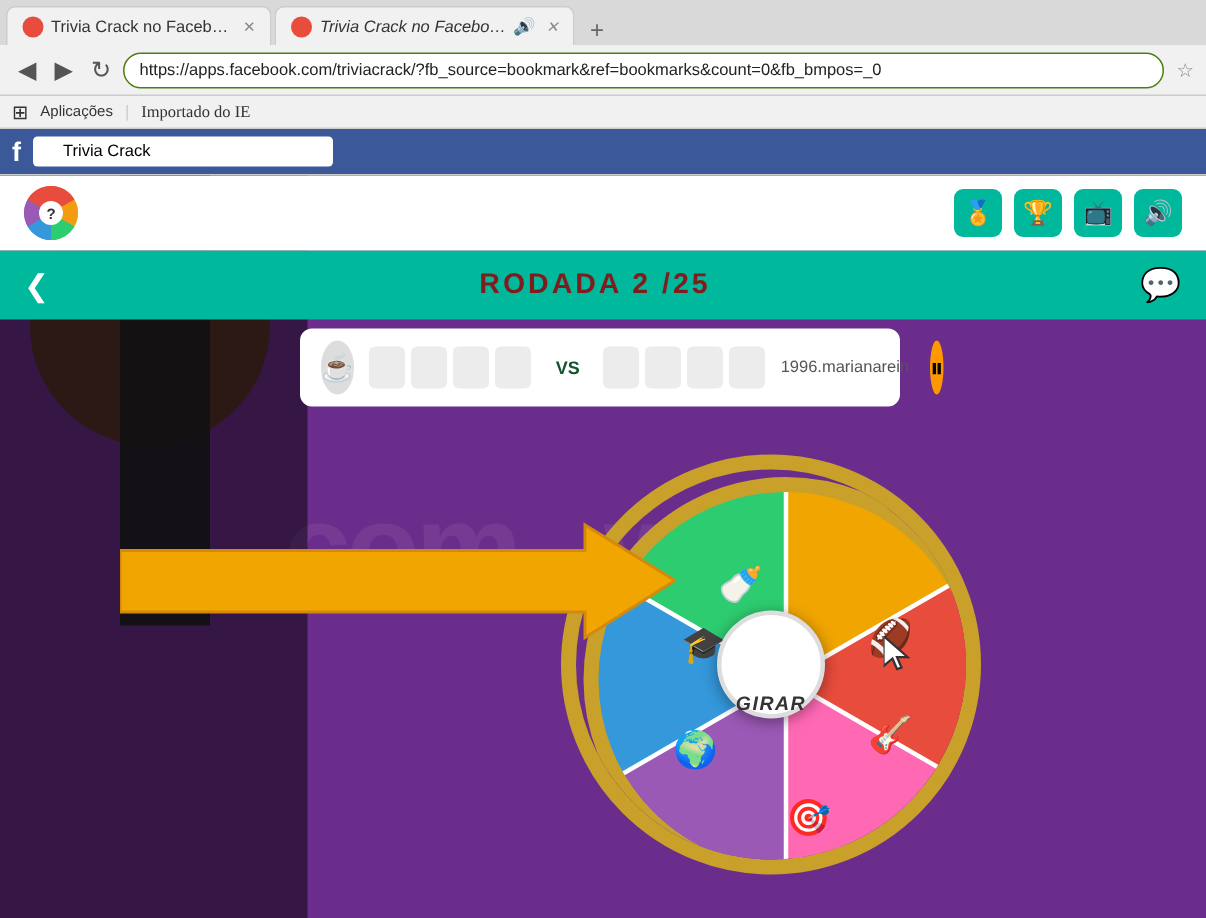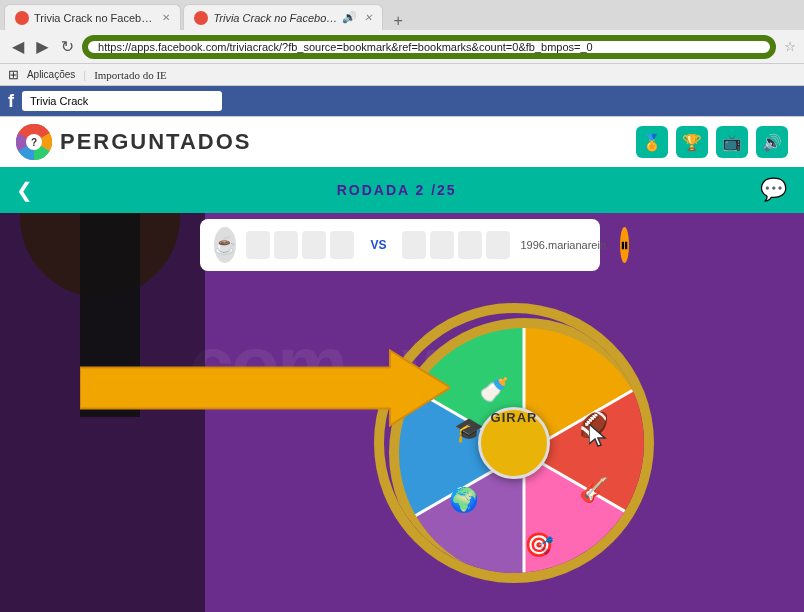--- a/index.html
+++ b/index.html
@@ -11,28 +11,28 @@
     .tab-bar { display: flex; align-items: flex-end; padding: 6px 0 0 4px; background: #d9d9d9; height: 30px; }
     .tab { display: flex; align-items: center; padding: 4px 10px; background: #f1f1f1; border: 1px solid #ccc; border-bottom: none; border-radius: 6px 6px 0 0; font-size: 11px; color: #333; height: 26px; margin-right: 2px; }
     .tab.active { background: #f1f1f1; z-index: 2; font-style: italic; }
     .tab-favicon { width: 14px; height: 14px; margin-right: 5px; background: #e74c3c; border-radius: 50%; display: inline-block; }
     .tab-close { margin-left: 8px; font-size: 10px; color: #888; cursor: pointer; }
     .tab-new { background: none; border: none; font-size: 16px; color: #666; cursor: pointer; padding: 0 8px; }
 
     .nav-bar { display: flex; align-items: center; padding: 4px 8px; background: #f1f1f1; border-bottom: 1px solid #ccc; height: 34px; gap: 4px; }
     .nav-btn { background: none; border: none; font-size: 16px; color: #555; cursor: pointer; padding: 2px 4px; }
     .nav-btn:disabled { color: #bbb; cursor: default; }
-    .address-bar { flex: 1; height: 24px; border: 6px solid #4d7c0f; border-radius: 12px; padding: 0 10px; font-size: 11px; color: #222; background: white; }
+    .address-bar { flex: 1; height: 24px; border: 1px solid #4d7c0f; border-radius: 12px; padding: 0 10px; font-size: 11px; color: #222; background: white; }
 
     .bookmarks-bar { display: flex; align-items: center; padding: 2px 8px; background: #f1f1f1; border-bottom: 1px solid #ccc; height: 22px; gap: 8px; font-size: 11px; color: #333; }
 
     
     .fb-header { display: flex; align-items: center; padding: 0 8px; background: #3b5998; height: 30px; }
     .fb-logo-bar { color: white; font-size: 18px; font-weight: bold; margin-right: 8px; }
-    .fb-search { flex: 0 0 200px; height: 20px; border: none; border-radius: 3px; padding: 0 8px; font-size: 11px; }
+    .fb-search { flex: 0 0 200px; height: 20px; border: none; border-radius: 3px; padding: 0 20px; font-size: 11px; }
 
     
     .game-area { width: 804px; height: 496px; background: #6b2d8b; overflow: hidden; position: relative; }
 
     
     .bg-watermark { position: absolute; top: 0; left: 0; width: 100%; height: 100%; display: flex; align-items: center; justify-content: center; font-size: 90px; font-weight: 900; color: rgba(255,255,255,0.08); letter-spacing: -2px; text-transform: lowercase; z-index: 0; }
 
     
     .side-panel-left { position: absolute; left: 0; top: 0; width: 205px; height: 100%; background: rgba(0,0,0,0.5); z-index: 1; }
     .dark-circle { position: absolute; left: 20px; top: 20px; width: 160px; height: 160px; background: #2a1a0a; border-radius: 50%; opacity: 0.8; }
@@ -48,21 +48,21 @@
     .header-icon-btn { width: 32px; height: 32px; background: #00b89c; border-radius: 6px; display: flex; align-items: center; justify-content: center; color: white; font-size: 16px; cursor: pointer; }
 
     
     .round-bar { position: absolute; top: 50px; left: 0; width: 804px; height: 46px; background: #00b89c; display: flex; align-items: center; justify-content: space-between; padding: 0 16px; z-index: 15; }
 
     
     .player-bar { position: absolute; top: 96px; left: 200px; width: 400px; background: white; border-radius: 8px; padding: 8px 14px; z-index: 15; display: flex; align-items: center; gap: 10px; }
     .player-avatar { width: 36px; height: 36px; border-radius: 50%; background: #ddd; display: flex; align-items: center; justify-content: center; font-size: 18px; }
     .player-slots { display: flex; gap: 4px; align-items: center; }
     .slot { width: 24px; height: 28px; background: #e0e0e0; border-radius: 4px; opacity: 0.6; }
-    .vs-text { font-size: 12px; font-weight: bold; color: #1d4ed8; padding: 0 6px; }
+    .vs-text { font-size: 12px; font-weight: bold; color: #14532d; padding: 0 6px; }
     .player2-name { font-size: 11px; color: #555; margin-right: 4px; }
     .player2-avatar { width: 36px; height: 36px; border-radius: 50%; background: #ff9800; display: flex; align-items: center; justify-content: center; font-size: 18px; }
 
     
     .wheel-container { position: absolute; bottom: 20px; left: 50%; transform: translateX(-20%); z-index: 10; }
     .wheel { width: 280px; height: 280px; border-radius: 50%; position: relative; overflow: hidden; border: 10px solid #c8a02a; }
     .wheel-center { position: absolute; top: 50%; left: 50%; transform: translate(-50%, -50%); width: 70px; height: 70px; background: white; border-radius: 50%; z-index: 20; display: flex; align-items: center; justify-content: center; box-shadow: 0 2px 8px rgba(0,0,0,0.3); cursor: pointer; border: 3px solid #ddd; }
 
     
     .wheel-svg { width: 280px; height: 280px; }
@@ -132,33 +132,32 @@
           <path d="M18 18 L18 0 A18 18 0 0 1 33.6 9Z" fill="#e74c3c"></path>
           <path d="M18 18 L33.6 9 A18 18 0 0 1 33.6 27Z" fill="#f39c12"></path>
           <path d="M18 18 L33.6 27 A18 18 0 0 1 18 36Z" fill="#2ecc71"></path>
           <path d="M18 18 L18 36 A18 18 0 0 1 2.4 27Z" fill="#3498db"></path>
           <path d="M18 18 L2.4 27 A18 18 0 0 1 2.4 9Z" fill="#9b59b6"></path>
           <path d="M18 18 L2.4 9 A18 18 0 0 1 18 0Z" fill="#e74c3c"></path>
           <circle cx="18" cy="18" r="8" fill="white"></circle>
           <text x="18" y="22" text-anchor="middle" font-size="10" fill="#333" font-weight="bold">?</text>
         </svg>
       </div>
-      <span class="perguntados-title">PERGUNTADOS</span>
     </div>
     <div class="header-icons">
       <div class="header-icon-btn">🏅</div>
       <div class="header-icon-btn">🏆</div>
       <div class="header-icon-btn">📺</div>
       <div class="header-icon-btn">🔊</div>
     </div>
   </div>
 
   <div class="round-bar">
     <span class="back-btn">❮</span>
-    <span style="color:#4c1d95;font-size:14px;font-weight:900;letter-spacing:2px;">RODADA 2 /25</span>
+    <span style="color:#7f1d1d;font-size:19px;font-weight:900;letter-spacing:2px;">RODADA 2 /25</span>
     <span style="color:white;font-size:22px;cursor:pointer;">💬</span>
   </div>
 
   <div class="player-bar" style="top:102px;">
     <div class="player-avatar">☕</div>
     <div class="player-slots">
       <div class="slot"></div>
       <div class="slot"></div>
       <div class="slot"></div>
       <div class="slot"></div>
@@ -209,21 +208,21 @@
 
         <text x="110" y="85" font-size="24" text-anchor="middle">🍼</text>
         <text x="210" y="120" font-size="24" text-anchor="middle">🏈</text>
         <text x="210" y="185" font-size="24" text-anchor="middle">🎸</text>
         <text x="155" y="240" font-size="24" text-anchor="middle">🎯</text>
         <text x="80" y="195" font-size="24" text-anchor="middle">🌍</text>
         <text x="85" y="125" font-size="24" text-anchor="middle">🎓</text>
       </svg>
     </div>
 
-    <div class="wheel-center" style="position:absolute;top:50%;left:50%;transform:translate(-50%,-50%);width:72px;height:72px;background:#eab308;border-radius:50%;display:flex;align-items:flex-start;justify-content:center;box-shadow:0 2px 10px rgba(0,0,0,0.4);border:3px solid #ddd;z-index:20;">
+    <div class="wheel-center" style="position:absolute;top:50%;left:50%;transform:translate(-50%,-50%);width:72px;height:72px;background:#ffffff;border-radius:50%;display:flex;align-items:flex-end;justify-content:center;box-shadow:0 2px 10px rgba(0,0,0,0.4);border:3px solid #ddd;z-index:20;font-style:italic;">
       <span style="font-size:13px;font-weight:900;color:#333;letter-spacing:1px;">GIRAR</span>
     </div>
   </div>
 
   <div class="cursor" style="position:absolute;right:195px;bottom:160px;z-index:30;">
     <svg width="20" height="24" viewBox="0 0 20 24">
       <polygon points="0,0 0,20 6,15 9,22 12,21 9,14 16,14" fill="white" stroke="#333" stroke-width="1.5"></polygon>
     </svg>
   </div>
 

